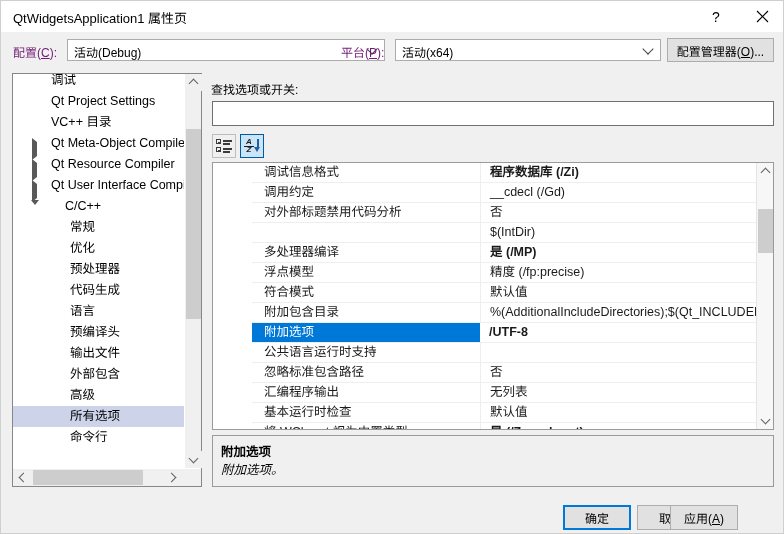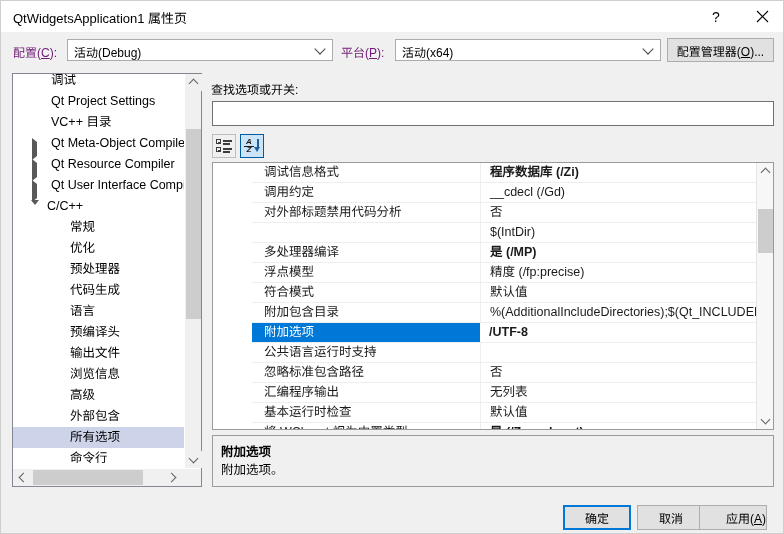--- a/index.html
+++ b/index.html
@@ -98,21 +98,21 @@
   .chev-glyph {
     display: block;
     width: 7px; height: 7px;
     border-left: 1.2px solid #444;
     border-bottom: 1.2px solid #444;
     transform: rotate(-45deg);
     margin-top: -1px;
   }
 
   #config-label { left: 12px; }
-  #config-combo { left: 66px; width: 266px; }
+  #config-combo { left: 66px; width: 318px; }
   #platform-label { left: 340px; }
   #platform-combo { left: 394px; width: 266px; }
 
   #config-manager-button {
     position: absolute;
     left: 666px; top: 6px;
     width: 107px; height: 24px;
     background: #e1e1e1;
     border: 1px solid #adadad;
     box-sizing: border-box;
@@ -444,20 +444,21 @@
     font-weight: bold;
     color: #000000;
     white-space: nowrap;
   }
   #desc-body {
     position: absolute;
     left: 8px; top: 23px;
     font-size: 12.5px;
     color: #000000;
     white-space: nowrap;
+    font-style: italic;
   }
 
   
   .dlgbtn {
     position: absolute;
     top: 504px;
     width: 68px; height: 25px;
     background: #e1e1e1;
     border: 1px solid #adadad;
     box-sizing: border-box;
@@ -467,21 +468,21 @@
     cursor: default;
     padding: 0;
   }
   .dlgbtn u { text-decoration: underline; }
   #ok-button {
     left: 562px;
     border: 2px solid #0078d7;
     background: #e1e1e1;
   }
   #cancel-button { left: 636px; }
-  #apply-button { left: 698px; text-align: right; }
+  #apply-button { left: 669px; }
 </style>
 </head>
 <body>
 
 <div id="dialog">
 
   <div id="titlebar">
     <div id="title-text">QtWidgetsApplication1 属性页</div>
     <button class="titlebtn" id="help-button">
       <span>?</span>
@@ -533,21 +534,21 @@
           <div class="tree-item">
             <span class="tree-arrow" style="left: 18px;"><i class="arrow-collapsed"></i></span>
             <span class="tree-label" style="left: 38px;">Qt Resource Compiler</span>
           </div>
           <div class="tree-item">
             <span class="tree-arrow" style="left: 18px;"><i class="arrow-collapsed"></i></span>
             <span class="tree-label" style="left: 38px;">Qt User Interface Compiler</span>
           </div>
           <div class="tree-item">
             <span class="tree-arrow" style="left: 18px;"><i class="arrow-expanded"></i></span>
-            <span class="tree-label" style="left: 34px;">C/C++</span>
+            <span class="tree-label" style="left: 52px;">C/C++</span>
           </div>
           <div class="tree-item">
             <span class="tree-label" style="left: 57px;">常规</span>
           </div>
           <div class="tree-item">
             <span class="tree-label" style="left: 57px;">优化</span>
           </div>
           <div class="tree-item">
             <span class="tree-label" style="left: 57px;">预处理器</span>
           </div>
@@ -557,27 +558,24 @@
           <div class="tree-item">
             <span class="tree-label" style="left: 57px;">语言</span>
           </div>
           <div class="tree-item">
             <span class="tree-label" style="left: 57px;">预编译头</span>
           </div>
           <div class="tree-item">
             <span class="tree-label" style="left: 57px;">输出文件</span>
           </div>
           <div class="tree-item">
-            <span class="tree-label" style="left: 57px;">浏览信息</span>
+            <span class="tree-label" style="left: 57px;">外部包含</span>
           </div>
           <div class="tree-item">
             <span class="tree-label" style="left: 57px;">高级</span>
-          </div>
-          <div class="tree-item">
-            <span class="tree-label" style="left: 57px;">外部包含</span>
           </div>
           <div class="tree-item selected">
             <span class="tree-label" style="left: 57px;">所有选项</span>
           </div>
           <div class="tree-item">
             <span class="tree-label" style="left: 57px;">命令行</span>
           </div>
         </div>
     </div>
 

